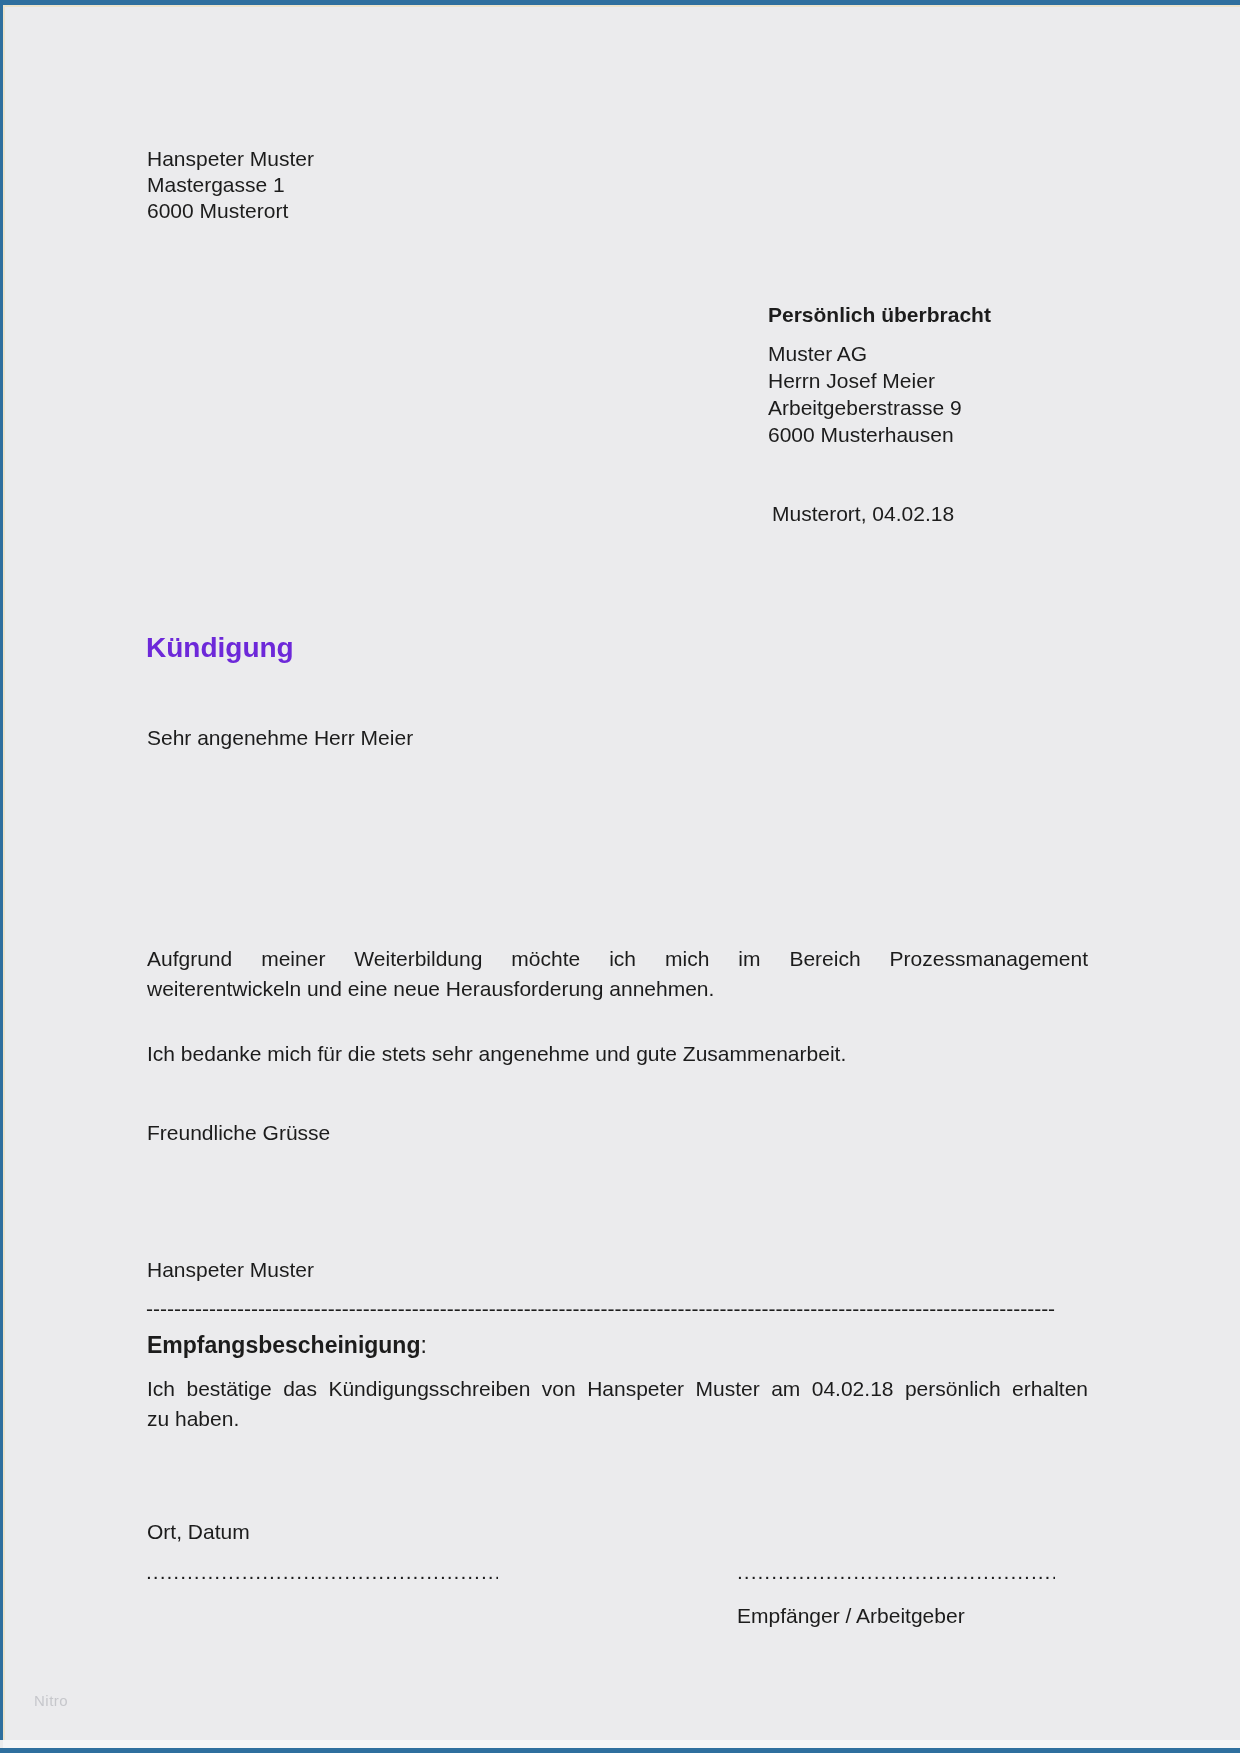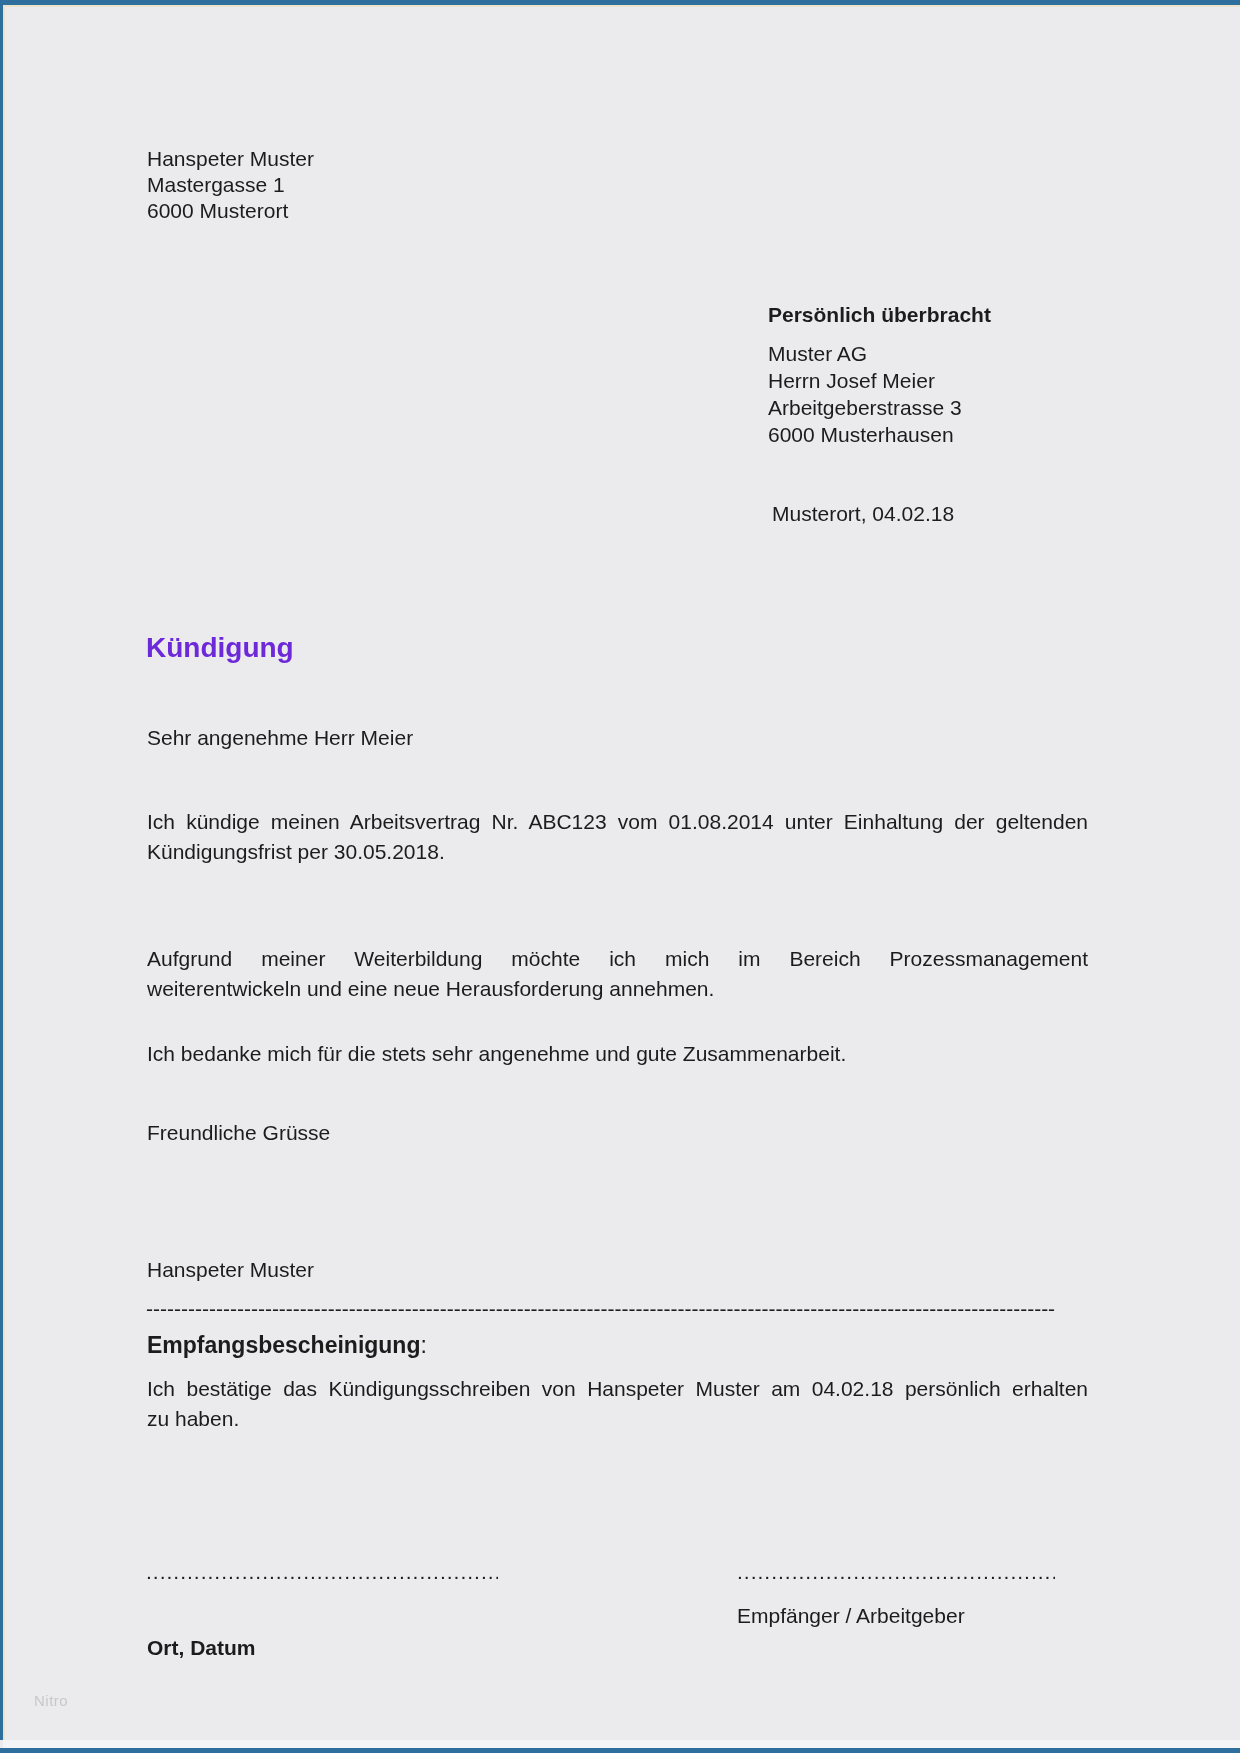--- a/index.html
+++ b/index.html
@@ -102,34 +102,30 @@
     <div class="t">Hanspeter Muster</div>
     <div class="t">Mastergasse 1</div>
     <div class="t">6000 Musterort</div>
   </div>
 
   <div class="abs t bold" style="left:768px; top:301px;">Persönlich überbracht</div>
 
   <div class="abs" style="left:768px; top:340px;">
     <div class="t">Muster AG</div>
     <div class="t">Herrn Josef Meier</div>
-    <div class="t">Arbeitgeberstrasse 3</div>
+    <div class="t">Arbeitgeberstrasse 9</div>
     <div class="t">6000 Musterhausen</div>
   </div>
 
   <div class="abs t" style="left:772px; top:500px;">Musterort, 04.02.18</div>
 
   <div class="abs subject" style="left:146px; top:631px;">Kündigung</div>
 
   <div class="abs t" style="left:147px; top:724px;">Sehr angenehme Herr Meier</div>
 
-  <div class="abs para" style="left:147px; top:807px;">
-    <div class="j-line">Ich kündige meinen Arbeitsvertrag Nr. ABC123 vom 01.08.2014 unter Einhaltung der geltenden</div>
-    <div class="plain-line">Kündigungsfrist per 30.05.2018.</div>
-  </div>
 
   <div class="abs para" style="left:147px; top:924px;margin-top:20px;">
     <div class="j-line">Aufgrund meiner Weiterbildung möchte ich mich im Bereich Prozessmanagement</div>
     <div class="plain-line">weiterentwickeln und eine neue Herausforderung annehmen.</div>
   </div>
 
   <div class="abs para plain-line" style="left:147px; top:1039px;">Ich bedanke mich für die stets sehr angenehme und gute Zusammenarbeit.</div>
 
   <div class="abs t" style="left:147px; top:1119px;">Freundliche Grüsse</div>
 
@@ -141,18 +137,18 @@
     <span class="head-bold">Empfangsbescheinigung</span><span class="head-colon">:</span>
   </div>
 
   <div class="abs para" style="left:147px; top:1374px;">
     <div class="j-line">Ich bestätige das Kündigungsschreiben von Hanspeter Muster am 04.02.18 persönlich erhalten</div>
     <div class="plain-line">zu haben.</div>
   </div>
 
   <div class="abs dots dots-left" style="left:146px; top:1558px;">......................................................................</div>
   <div class="abs dots dots-right" style="left:737px; top:1558px;">.................................................................</div>
-  <div class="abs t" style="left:147px; top:1634px;font-weight:bold;">Ort, Datum</div>
+  <div class="abs t" style="left:147px; top:1518px;">Ort, Datum</div>
   <div class="abs t" style="left:737px; top:1602px;">Empfänger / Arbeitgeber</div>
 
   <div class="abs watermark" style="left:34px; top:1692px;">Nitro</div>
 
 </div>
 
 </body></html>

